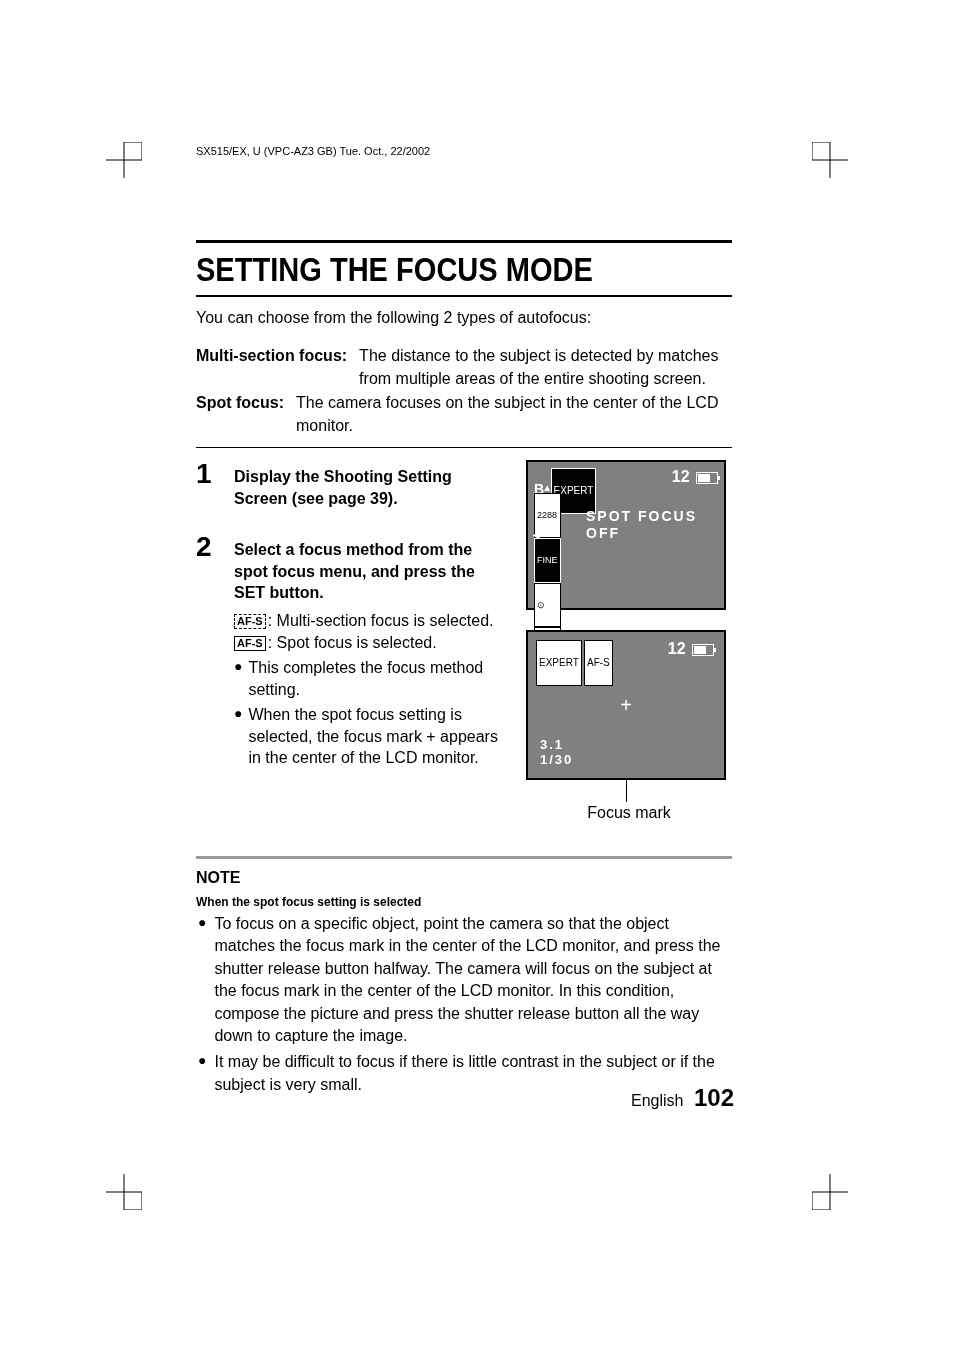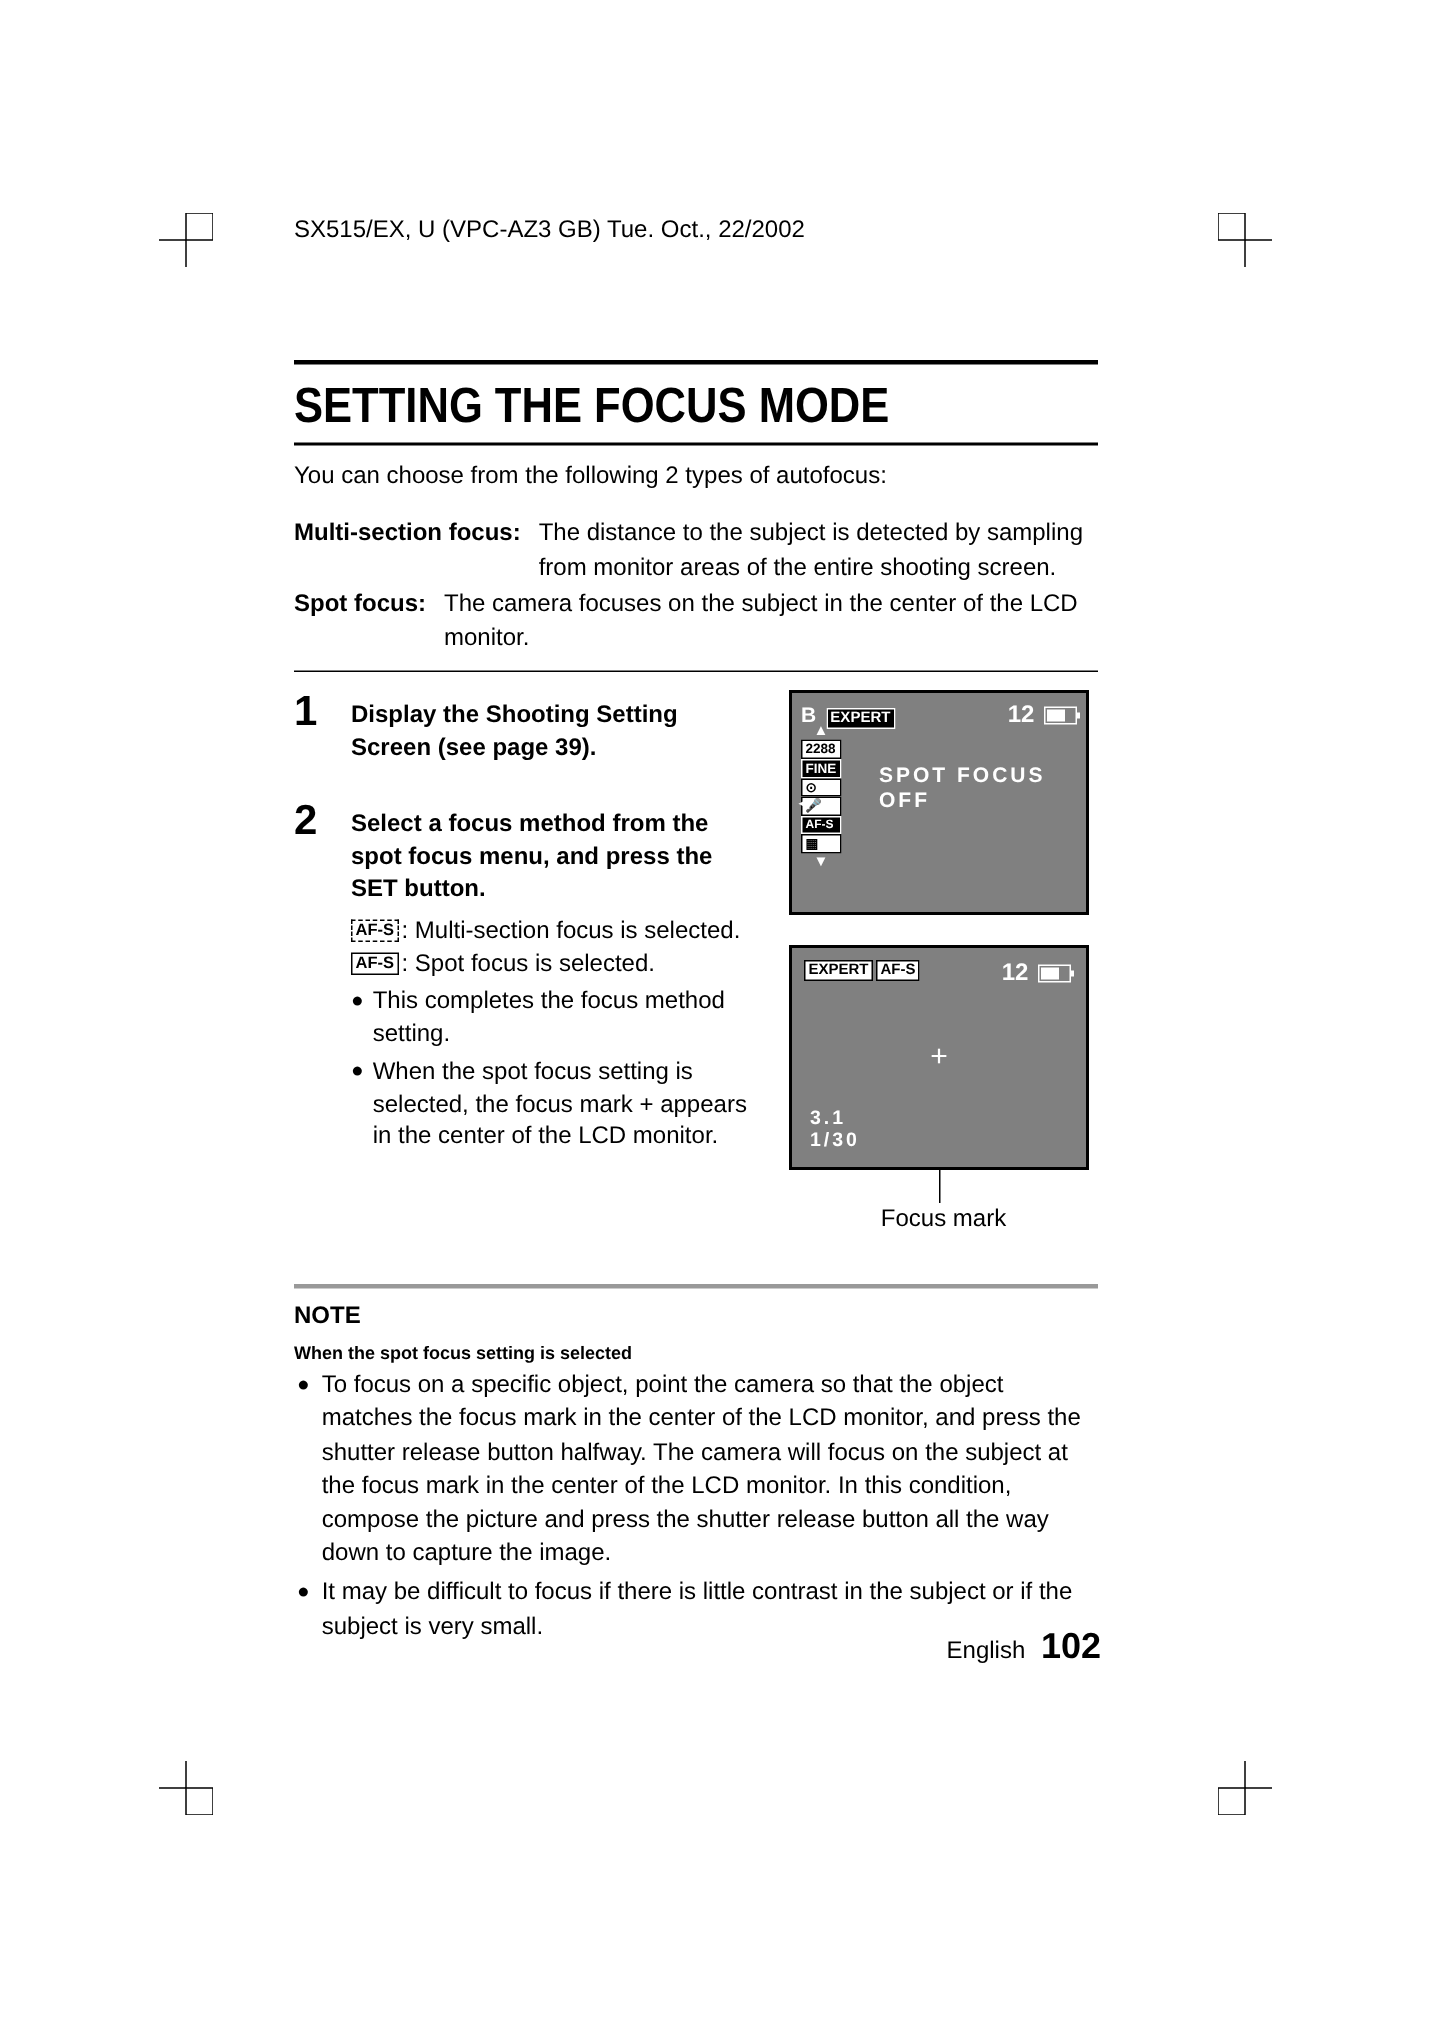--- a/index.html
+++ b/index.html
@@ -24,21 +24,21 @@
     }
     .crop-tl { top: 142px; left: 106px; }
     .crop-tr { top: 142px; right: 106px; }
     .crop-bl { bottom: 142px; left: 106px; }
     .crop-br { bottom: 142px; right: 106px; }
     
     .header-line {
       position: absolute;
       top: 145px;
       left: 196px;
-      font-size: 16px;
+      font-size: 11px;
       color: #000;
     }
     
     .content {
       position: absolute;
       top: 240px;
       left: 196px;
       width: 536px;
     }
     
@@ -169,22 +169,22 @@
       display: flex;
       justify-content: space-between;
       align-items: flex-start;
     }
     .lcd-badge {
       display: inline-block;
       background: #fff;
       color: #000;
       border: 1px solid #000;
       font-size: 10px;
-      font-weight: bold;
-      padding: 0 2px;
+      font-weight: normal;
+      padding: 16px 2px;
       line-height: 1.2;
     }
     .lcd-badge-inv {
       background: #000;
       color: #fff;
       border: 1px solid #fff;
     }
     .lcd-b {
       color: #fff;
       font-weight: bold;
@@ -387,21 +387,21 @@
 <div class="content">
   <div class="title-rule-top"></div>
   <h1>SETTING THE FOCUS MODE</h1>
   <div class="title-rule-bottom"></div>
 
   <div class="intro">You can choose from the following 2 types of autofocus:</div>
 
   <div class="def-list">
     <div class="def-item">
       <div class="def-label">Multi-section focus:</div>
-      <div class="def-text">The distance to the subject is detected by sampling from monitor areas of the entire shooting screen.</div>
+      <div class="def-text">The distance to the subject is detected by matches from multiple areas of the entire shooting screen.</div>
     </div>
     <div class="def-item">
       <div class="def-label">Spot focus:</div>
       <div class="def-text">The camera focuses on the subject in the center of the LCD monitor.</div>
     </div>
   </div>
 
   <div class="section-rule"></div>
 
   <div class="two-col">

